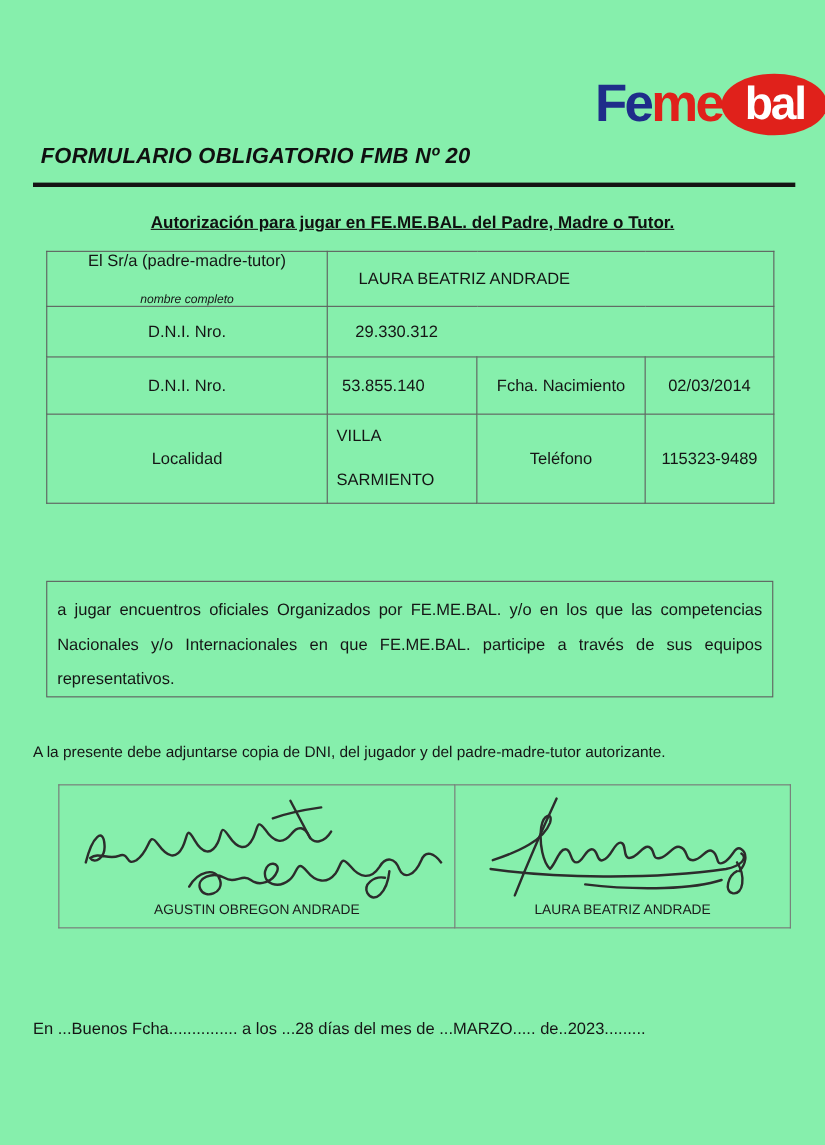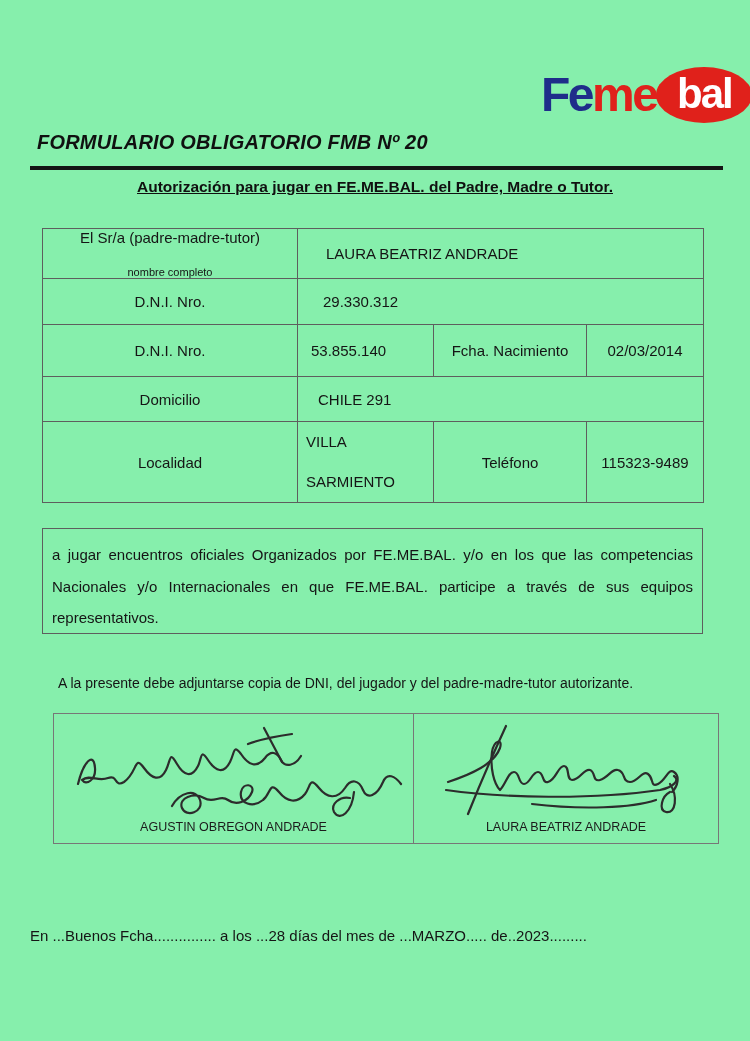--- a/index.html
+++ b/index.html
@@ -14,43 +14,43 @@
   .logo .me{color:#e0211b;}
   .logo .oval{
     display:flex;align-items:center;justify-content:center;
     width:96px;height:56px;margin-left:0px;background:#e0211b;border-radius:50%;
     color:#ffffff;font-size:42px;letter-spacing:-2px;padding-bottom:3px;box-sizing:border-box;
   }
   
   .title{position:absolute;left:37px;top:131px;font-size:20px;font-weight:bold;font-style:italic;
          letter-spacing:0.2px;color:#101010;text-align:right;}
   .rule{position:absolute;left:30px;top:166px;width:693px;height:4px;background:#141414;}
-  .subtitle{position:absolute;left:0;top:178px;width:100%;text-align:center;
+  .subtitle{position:absolute;left:0;top:194px;width:100%;text-align:center;
             font-size:15.5px;font-weight:bold;color:#101010;}
   .subtitle span{text-decoration:underline;}
   
   table.form{position:absolute;left:42px;top:228px;border-collapse:collapse;table-layout:fixed;}
   table.form td{border:1px solid #5e5e5e;font-size:15px;color:#151515;vertical-align:middle;
                 padding:0;overflow:hidden;}
   .lbl{text-align:center;}
-  .lbl .sub{font-size:11px;margin-top:20px;}
+  .lbl .sub{font-size:11px;margin-top:20px;font-style:italic;}
   .val{text-align:left;}
   .pad28{padding-left:28px !important;}
   .pad25{padding-left:25px !important;}
   .pad16{padding-left:16px !important;}
   .pad20{padding-left:20px !important;}
   .pad13{padding-left:13px !important;}
   .pad8{padding-left:8px !important;line-height:40px;}
   .ctr{text-align:center;}
   
   .parabox{position:absolute;left:42px;top:528px;width:661px;height:106px;box-sizing:border-box;
            border:1px solid #5e5e5e;padding:10px 9px 0 9px;font-size:15px;line-height:31.5px;
            text-align:justify;color:#151515;}
   
-  .note{position:absolute;left:30px;top:675px;font-size:14px;color:#151515;margin-left:28px;}
+  .note{position:absolute;left:30px;top:675px;font-size:14px;color:#151515;}
   
   table.sig{position:absolute;left:53px;top:713px;border-collapse:collapse;table-layout:fixed;}
   table.sig td{border:1px solid #777777;vertical-align:middle;padding:0;}
   .sigcell{position:relative;}
   .sigcell svg{position:absolute;}
   .signame{position:absolute;left:0;right:0;bottom:9px;text-align:center;font-size:12.5px;color:#1b1b1b;}
   .caption{text-align:center;font-size:13px;color:#1b1b1b;}
   
   .footer{position:absolute;left:30px;top:927px;font-size:15px;color:#151515;}
   .stroke{fill:none;stroke:#2c2c2c;stroke-width:2.2;stroke-linecap:round;stroke-linejoin:round;}
@@ -91,24 +91,20 @@
     </tr>
     <tr style="height:46px">
       <td class="lbl">D.N.I. Nro.</td>
       <td colspan="3" class="val pad25">29.330.312</td>
     </tr>
     <tr style="height:52px">
       <td class="lbl">D.N.I. Nro.</td>
       <td class="val pad13">53.855.140</td>
       <td class="ctr">Fcha. Nacimiento</td>
       <td class="ctr">02/03/2014</td>
-    </tr>
-    <tr style="height:45px">
-      <td class="lbl">Domicilio</td>
-      <td colspan="3" class="val pad20">CHILE 291</td>
     </tr>
     <tr style="height:78px">
       <td class="lbl">Localidad</td>
       <td class="val pad8">VILLA SARMIENTO</td>
       <td class="ctr">Teléfono</td>
       <td class="ctr">115323-9489</td>
     </tr>
   </tbody>
     </table>
 

